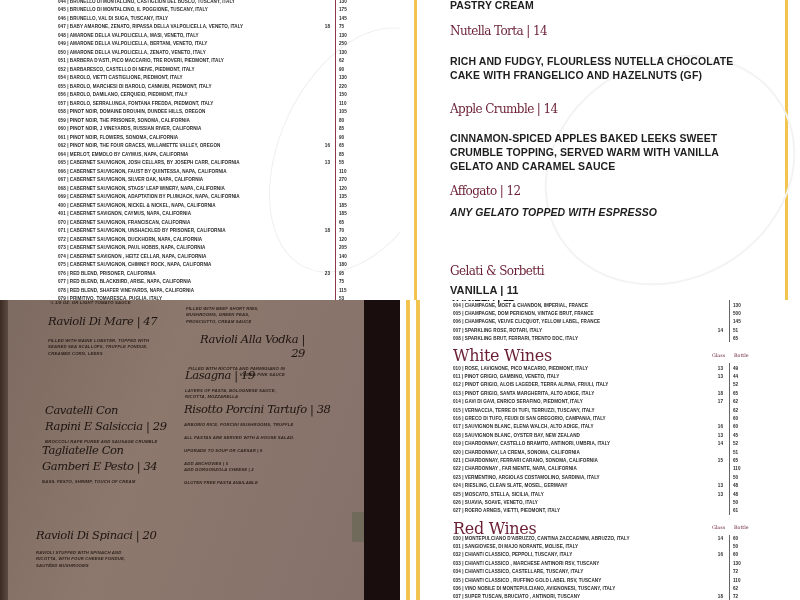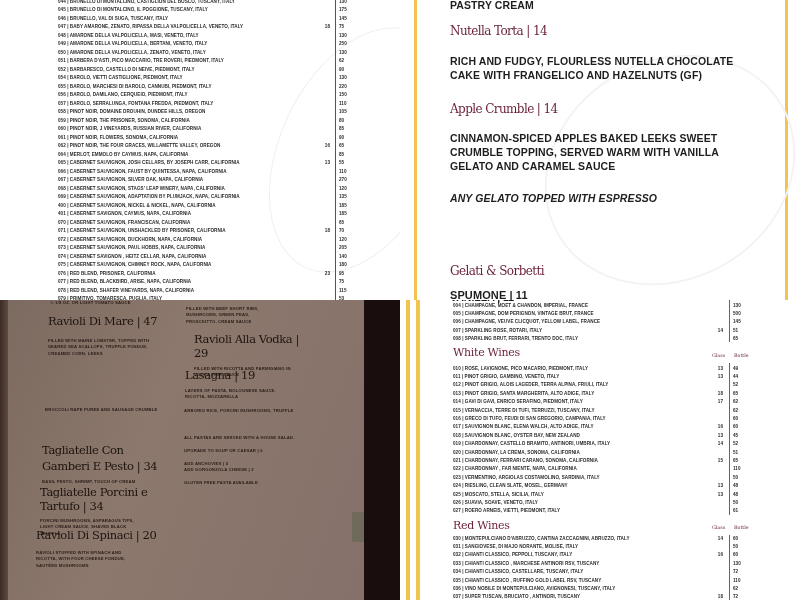--- a/index.html
+++ b/index.html
@@ -27,35 +27,35 @@
   .tr-deco { position: absolute; left: 140px; top: 60px; width: 260px; height: 220px; border: 2px solid #f5f3f2; border-radius: 50%; transform: rotate(-30deg); }
   .dessert { position: absolute; left: 50px; color: #222; }
   .dtitle { font-family: "DejaVu Serif", serif; color: #6a1f35; font-size: 12px; letter-spacing: -0.6px; }
   .ddesc { font-size: 10.5px; font-weight: bold; line-height: 14px; color: #1e1e1e; letter-spacing: 0.1px; }
 
   
   .bl-page { position: absolute; left: 8px; top: 0; width: 356px; height: 300px; background: linear-gradient(110deg, #7d6a60 0%, #8c786c 40%, #85716a 100%); }
   .bl-edge { position: absolute; left: 0; top: 0; width: 8px; height: 300px; background: linear-gradient(90deg,#3b2b24,#5c4b42); }
   .bl-dark { position: absolute; left: 364px; top: 0; width: 36px; height: 300px; background: #1a0d0d; }
   .bl-clip { position: absolute; left: 352px; top: 212px; width: 12px; height: 30px; background: #6f6a5a; border-radius: 2px; }
-  .pasta { position: absolute; color: #1d1410; }
+  .pasta { position: absolute; color: #1d1410; font-style: italic; }
   .ptitle { font-family: "DejaVu Serif", serif; font-size: 11.5px; letter-spacing: -0.4px; }
   .pdesc { font-size: 4.2px; font-weight: bold; line-height: 6.4px; color: #2a1d18; letter-spacing: 0.2px; }
   .pnote { font-size: 4.2px; font-weight: bold; color: #2a1d18; letter-spacing: 0.2px; }
 
   
   .br-frame-l1 { position: absolute; left: 6px; top: 0; width: 4px; height: 300px; background: #f2c34e; }
   .br-frame-l2 { position: absolute; left: 16px; top: 0; width: 4px; height: 300px; background: #f2c34e; }
   .br-top-ghost { position: absolute; left: 50px; top: -9px; font-size: 10.5px; font-weight: bold; color: #1e1e1e; }
   .br-rows { position: absolute; left: 53px; width: 300px; }
   .br-rows .wrow { height: 8.4px; font-size: 4.6px; }
   .br-rows .wrow .name { width: 258px; }
   .br-rows .wrow .glass { width: 12px; }
   .br-rows .wrow .bottle { padding-left: 10px; }
-  .sec-title { position: absolute; left: 53px; font-family: "DejaVu Serif", serif; color: #6a1f35; font-size: 11px; letter-spacing: -0.3px; }
+  .sec-title { position: absolute; left: 53px; font-family: "DejaVu Serif", serif; color: #6a1f35; font-size: 16px; letter-spacing: -0.3px; }
   .col-hdr { position: absolute; font-family: "DejaVu Serif", serif; color: #6a1f35; font-size: 4.8px; }
   .vbar { position: absolute; width: 1px; background: #666; }
 </style>
 </head>
 <body>
 
 <div class="quad" id="q-tl">
   <div class="tl-deco"></div>
   <div class="tl-vline"></div>
   <div class="tl-rows" id="tl-rows">
@@ -253,77 +253,76 @@
     <div class="dtitle">Nutella Torta | 14</div>
     <div class="ddesc" style="margin-top:16px;width:300px;">RICH AND FUDGY, FLOURLESS NUTELLA CHOCOLATE CAKE WITH FRANGELICO AND HAZELNUTS (GF)</div>
   </div>
 
   <div class="dessert" style="top:102px;">
     <div class="dtitle">Apple Crumble | 14</div>
     <div class="ddesc" style="margin-top:15px;width:300px;">CINNAMON-SPICED APPLES BAKED LEEKS SWEET CRUMBLE TOPPING, SERVED WARM WITH VANILLA GELATO AND CARAMEL SAUCE</div>
   </div>
 
   <div class="dessert" style="top:184px;">
+    <div class="dtitle">Affogato | 12</div>
     <div class="ddesc" style="margin-top:7px;font-style:italic;">ANY GELATO TOPPED WITH ESPRESSO</div>
   </div>
 
   <div class="dessert" style="top:239px;margin-top:25px;">
     <div class="dtitle">Gelati &amp; Sorbetti</div>
-    <div class="ddesc" style="margin-top:10px;font-size:11px;">SPUMONE | 11</div>
     <div class="ddesc" style="margin-top:5px;font-size:11px;">VANILLA | 11</div>
   </div>
 </div>
 
 <div class="quad" id="q-bl">
   <div class="bl-edge"></div>
   <div class="bl-page"></div>
   <div class="bl-dark"></div>
   <div class="bl-clip"></div>
 
   <div class="pasta pdesc" style="left:50px;top:0px;">½ 1/8 OZ. OR LIGHT TOMATO SAUCE</div>
 
   <div class="pasta" style="left:48px;top:14px;width:110px;">
     <div class="ptitle">Ravioli Di Mare | 47</div>
     <div class="pdesc" style="margin-top:10px;">FILLED WITH MAINE LOBSTER, TOPPED WITH SEARED SEA SCALLOPS, TRUFFLE FONDUE, CREAMED CORN, LEEKS</div>
   </div>
 
 
   <div class="pasta" style="left:45px;top:102px;width:130px;">
+    <div class="ptitle" style="white-space:pre-line;line-height:16px;">Cavatelli Con
+Rapini E Salsiccia | 29</div>
     <div class="pdesc" style="margin-top:5px;">BROCCOLI RAPE PUREE AND SAUSAGE CRUMBLE</div>
   </div>
 
   <div class="pasta" style="left:42px;top:142px;width:130px;">
     <div class="ptitle" style="white-space:pre-line;line-height:16px;">Tagliatelle Con
 Gamberi E Pesto | 34</div>
     <div class="pdesc" style="margin-top:5px;">BASIL PESTO, SHRIMP, TOUCH OF CREAM</div>
   </div>
 
-  <div class="pasta" style="left:40px;top:185px;width:130px;">
-    <div class="ptitle">Tagliatelle Porcini e Tartufo | 34</div>
-    <div class="pdesc" style="margin-top:5px;width:100px;">PORCINI MUSHROOMS, ASPARAGUS TIPS, LIGHT CREAM SAUCE, SHAVED BLACK TRUFFLE</div>
-  </div>
 
   <div class="pasta" style="left:36px;top:228px;width:130px;">
     <div class="ptitle">Ravioli Di Spinaci | 20</div>
     <div class="pdesc" style="margin-top:8px;width:95px;">RAVIOLI STUFFED WITH SPINACH AND RICOTTA, WITH FOUR CHEESE FONDUE, SAUTÉED MUSHROOMS</div>
   </div>
 
   <div class="pasta pdesc" style="left:186px;top:6px;width:90px;">FILLED WITH BEEF SHORT RIBS, MUSHROOMS, GREEN PEAS, PROSCIUTTO, CREAM SAUCE</div>
 
-  <div class="pasta" style="left:194px;top:32px;width:120px;">
+  <div class="pasta" style="left:185px;top:32px;width:120px;text-align:right;">
     <div class="ptitle">Ravioli Alla Vodka | 29</div>
     <div class="pdesc" style="margin-top:6px;width:100px;">FILLED WITH RICOTTA AND PARMIGIANO IN VODKA PINK SAUCE</div>
   </div>
 
   <div class="pasta" style="left:185px;top:68px;width:120px;">
     <div class="ptitle">Lasagna | 19</div>
     <div class="pdesc" style="margin-top:6px;width:100px;">LAYERS OF PASTA, BOLOGNESE SAUCE, RICOTTA, MOZZARELLA</div>
   </div>
 
   <div class="pasta" style="left:184px;top:102px;width:160px;">
+    <div class="ptitle">Risotto Porcini Tartufo | 38</div>
     <div class="pdesc" style="margin-top:6px;">ARBORIO RICE, PORCINI MUSHROOMS, TRUFFLE</div>
   </div>
 
   <div class="pasta pnote" style="left:184px;top:135px;">ALL PASTAS ARE SERVED WITH A HOUSE SALAD.</div>
   <div class="pasta pnote" style="left:184px;top:148px;">UPGRADE TO SOUP OR CAESAR | 6</div>
   <div class="pasta pnote" style="left:184px;top:161px;">ADD ANCHOVIES | 5</div>
   <div class="pasta pnote" style="left:184px;top:167px;">ADD GORGONZOLA CHEESE | 2</div>
   <div class="pasta pnote" style="left:184px;top:180px;">GLUTEN FREE PASTA AVAILABLE</div>
 </div>
 

